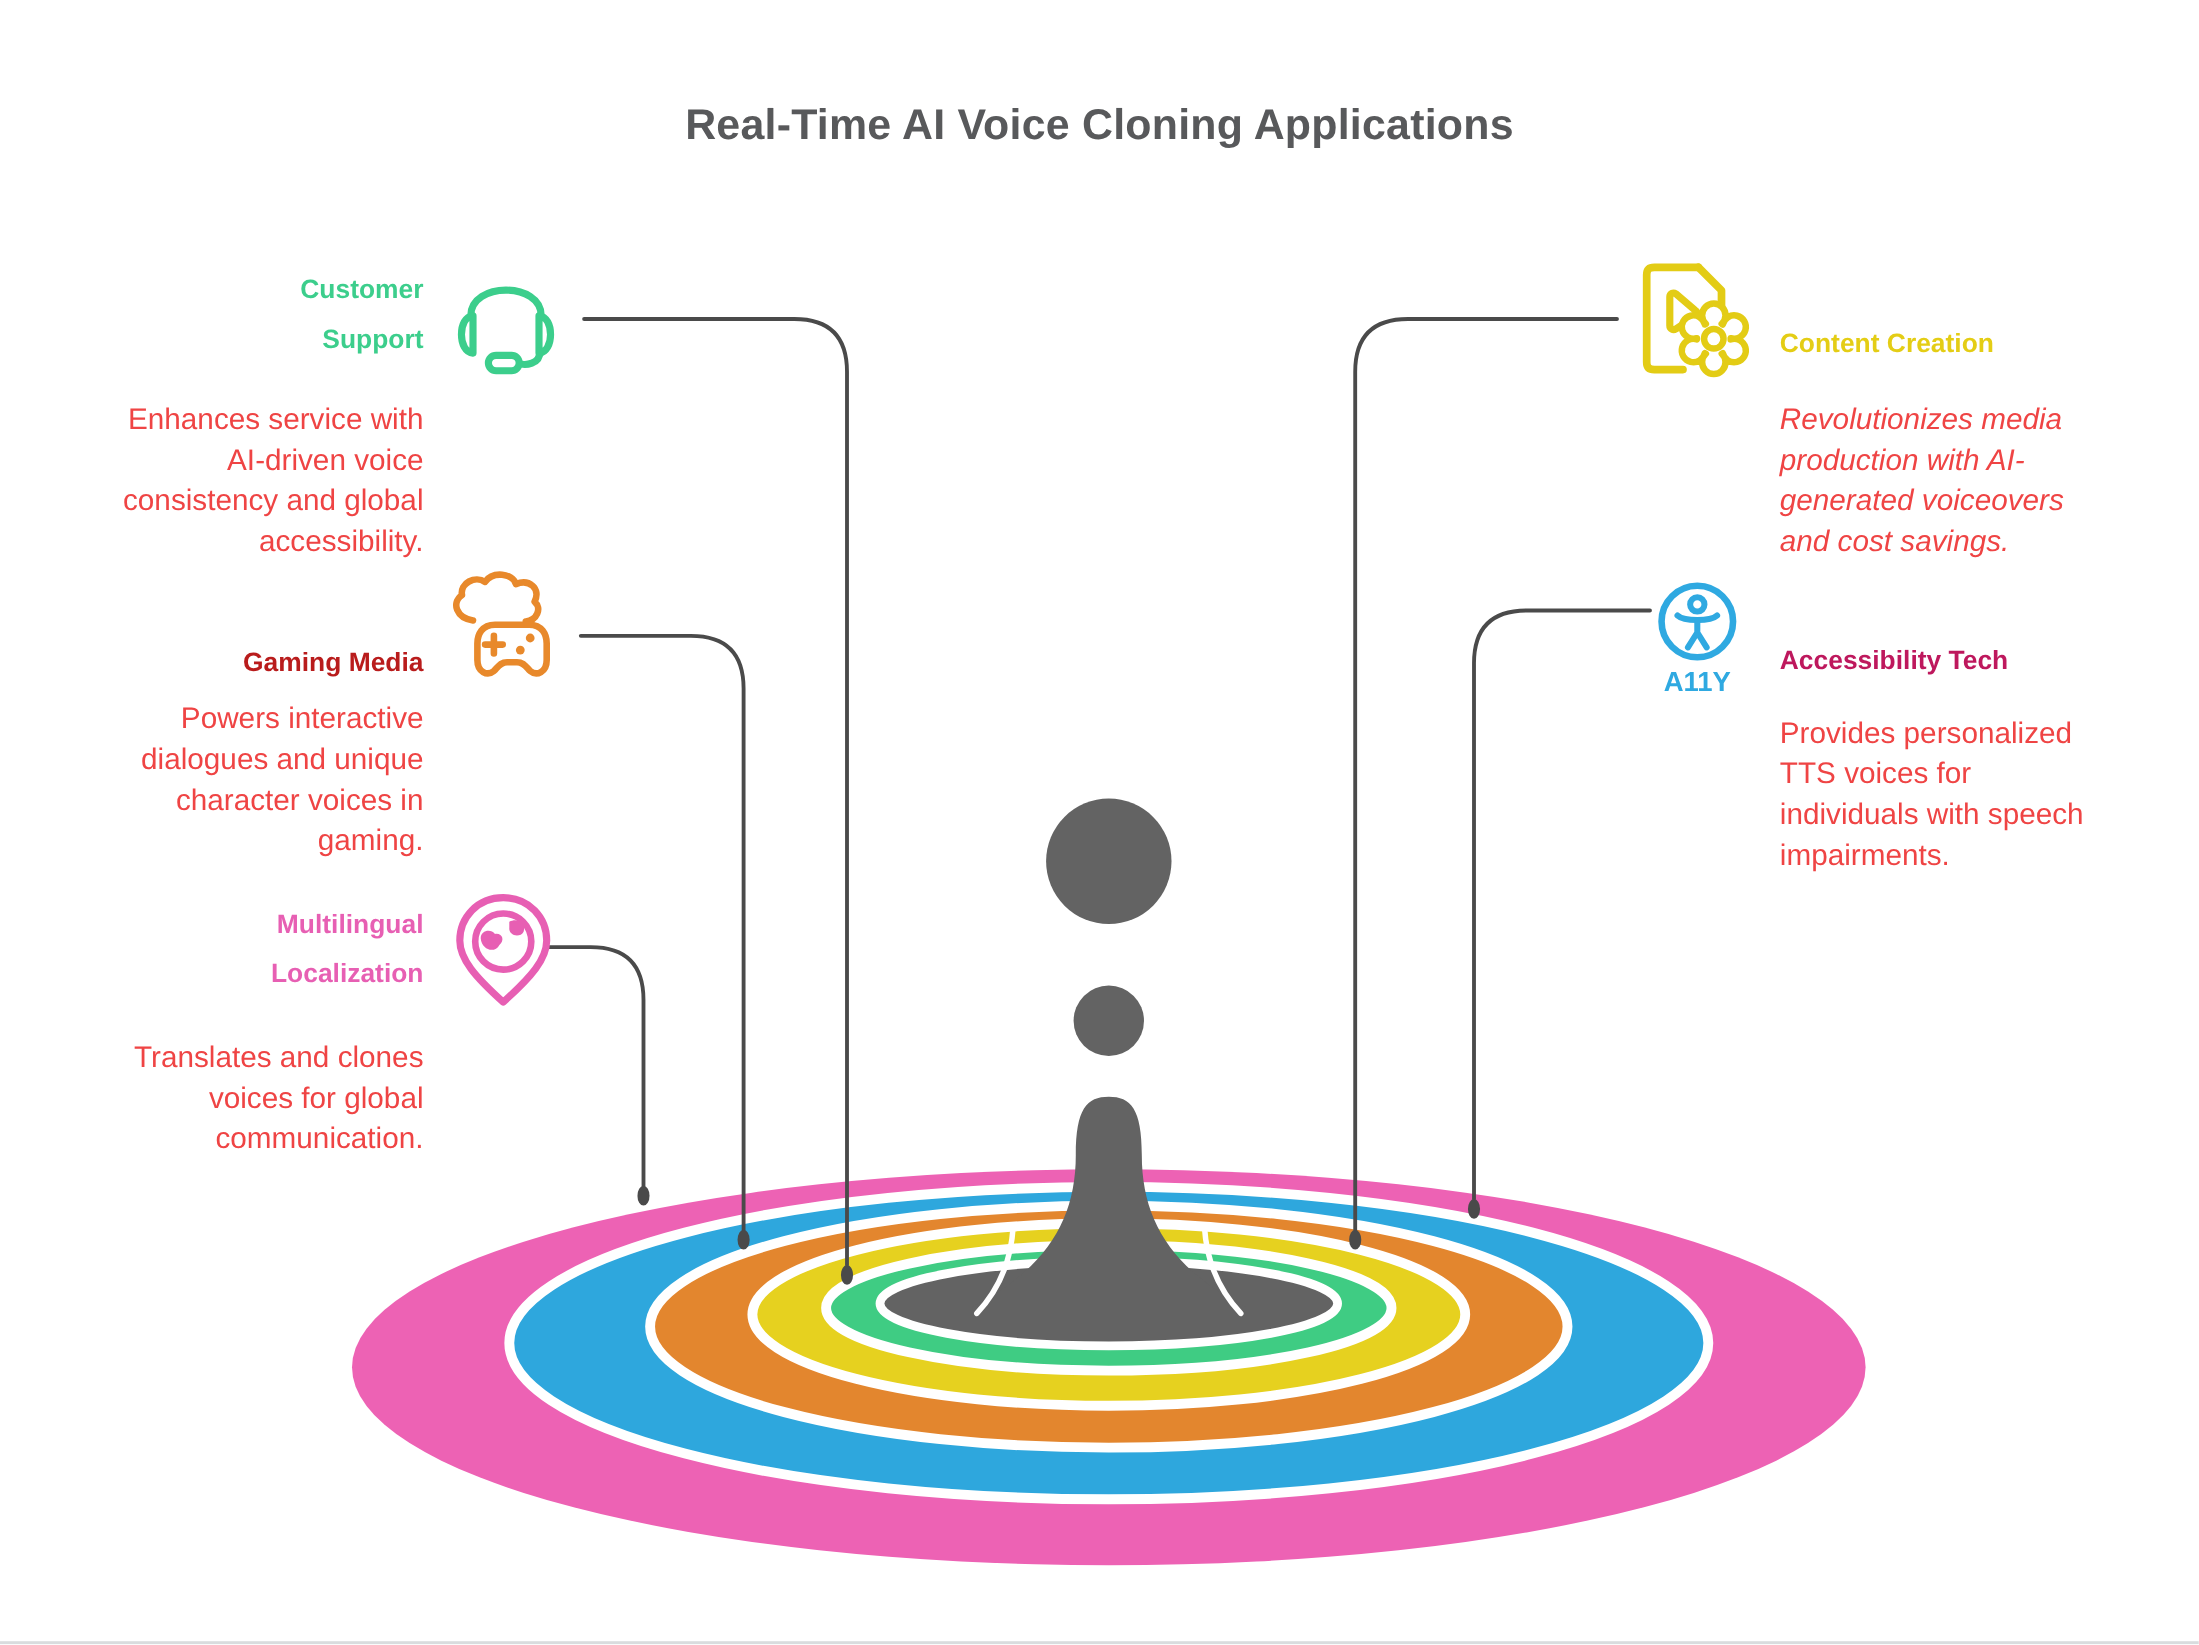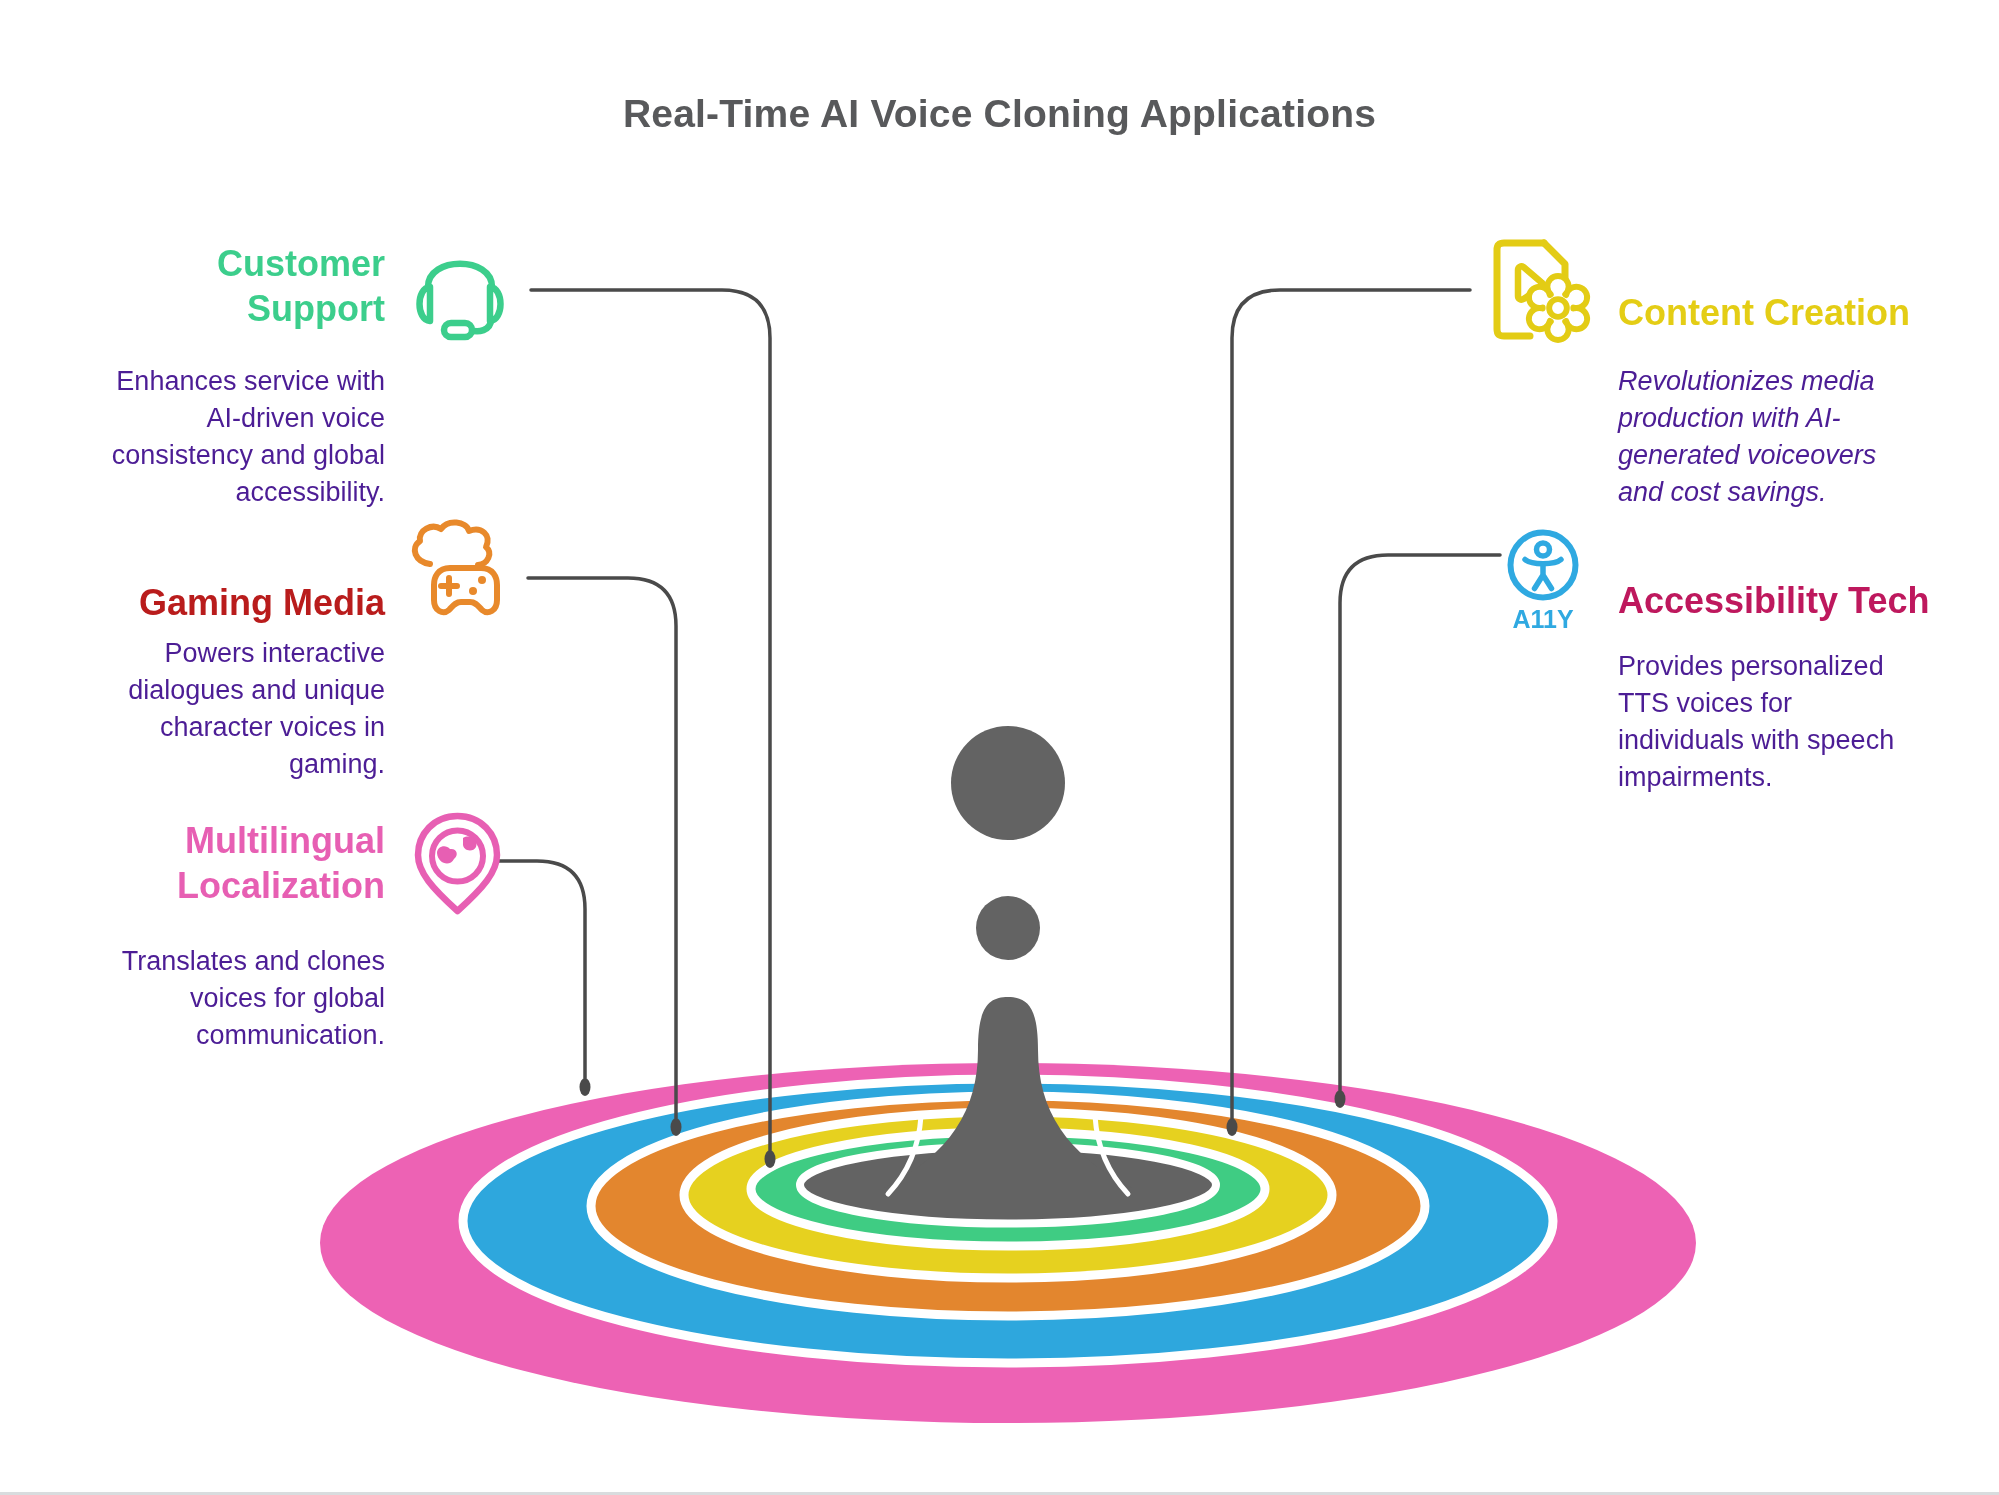--- a/index.html
+++ b/index.html
@@ -2,22 +2,22 @@
 <html><head>
 <meta charset="utf-8">
 <style>
   html,body{margin:0;padding:0;background:#fff;}
   body{font-family:"Liberation Sans", sans-serif;}
   .canvas{position:relative;width:1999px;height:1495px;background:#ffffff;overflow:hidden;}
   .page-title{position:absolute;left:0;right:0;top:92px;margin:0;text-align:center;
     font-size:39px;font-weight:700;color:#58595b;letter-spacing:.2px;}
   svg.scene{position:absolute;inset:0;}
   .sec{position:absolute;}
-  .sec-title{margin:0;font-size:36px;font-weight:700;line-height:45px;}
-  .sec-desc{font-size:27px;line-height:37px;color:#4c1d95;}
+  .sec-title{margin:0;font-size:24px;font-weight:700;line-height:45px;}
+  .sec-desc{font-size:27px;line-height:37px;color:#ef4444;}
   .left-col{text-align:right;}
   .right-col{text-align:left;}
   .c-green{color:#3CCE8C}
   .c-orange{color:#b91c1c}
   .c-pink{color:#E75FB3}
   .c-yellow{color:#E4CD15}
   .c-blue{color:#be185d}
   #sec-cs{left:38px;top:241px;width:347px;}
   #sec-cs .sec-desc{margin-top:32px;}
   #sec-gm{left:38px;top:580px;width:347px;}

